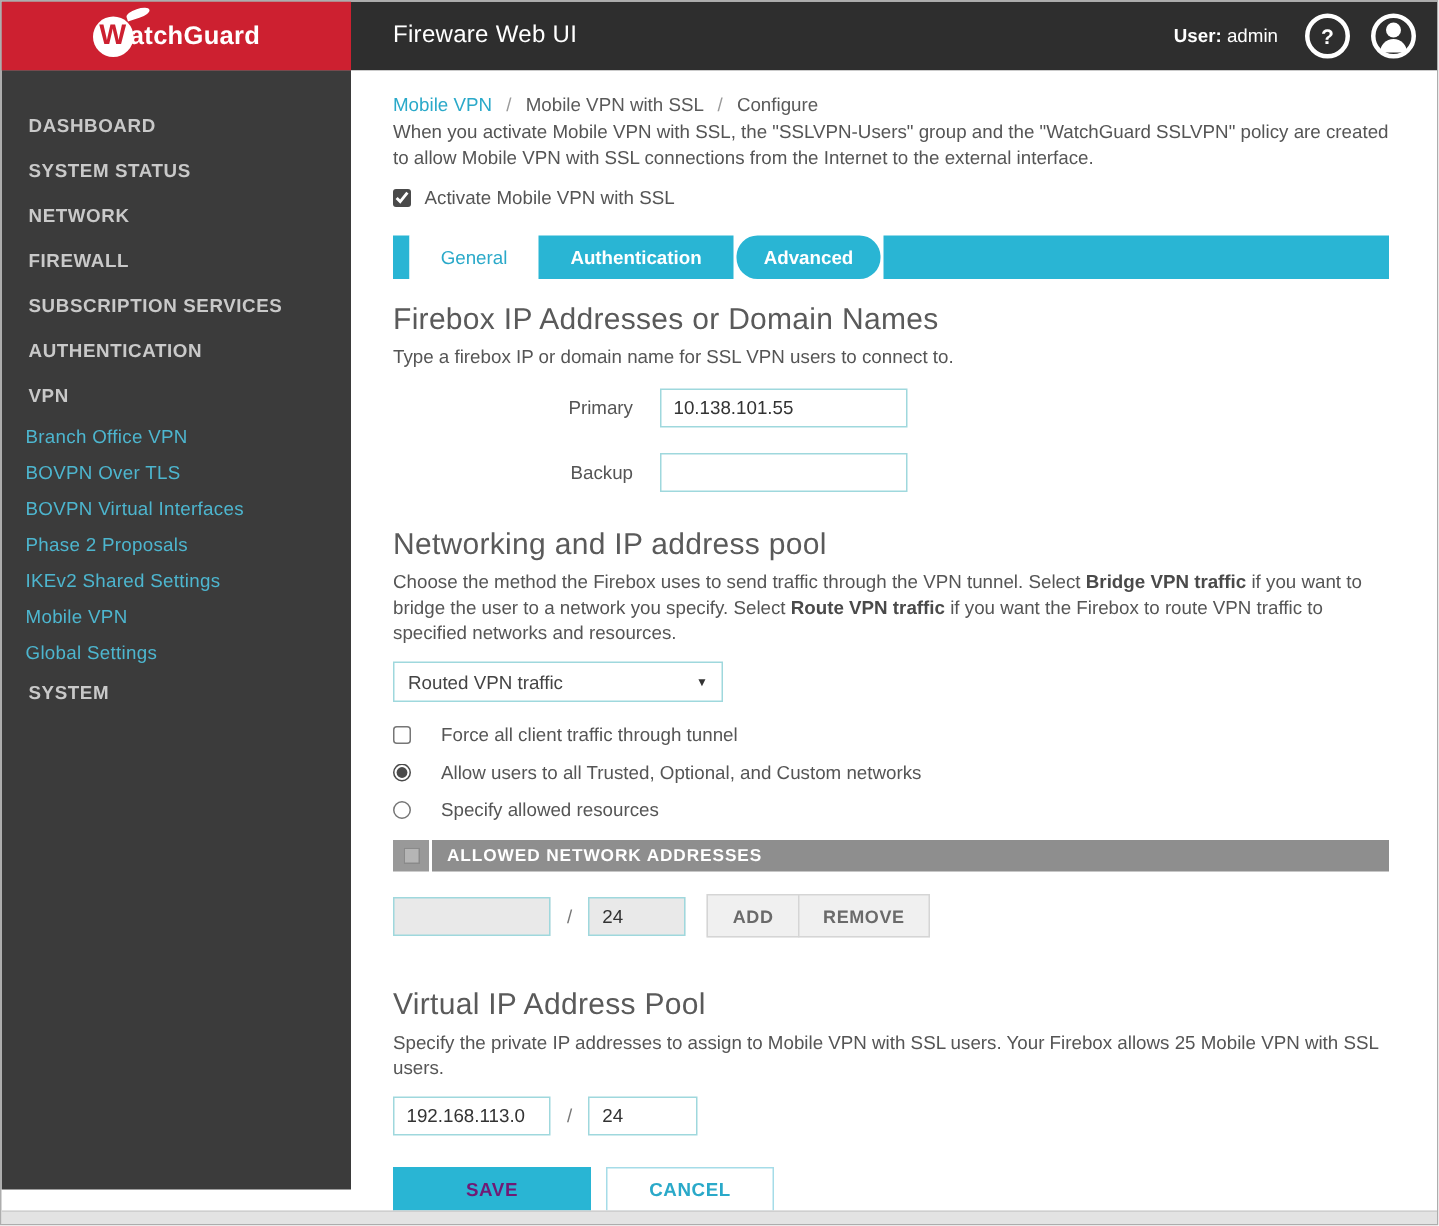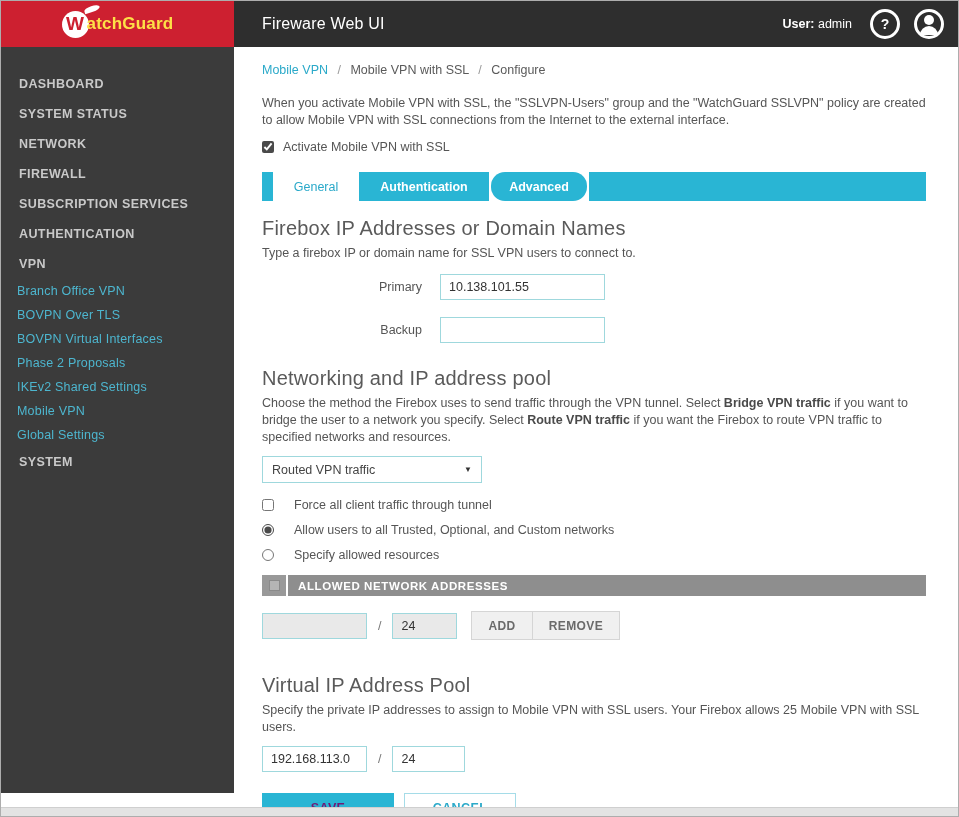--- a/index.html
+++ b/index.html
@@ -5,21 +5,21 @@
   * { margin:0; padding:0; box-sizing:border-box; }
   html,body { width:959px; height:817px; }
   body { font-family:"Liberation Sans", sans-serif; background:#fff; }
   .page { position:relative; width:959px; height:817px; border:1px solid #adadad; overflow:hidden; background:#fff; }
 
   
   .topbar { position:absolute; top:0; left:0; right:0; height:46px; background:#2e2e2e; display:flex; }
   .logo-block { width:233px; height:46px; background:#cd2030; display:flex; align-items:center; justify-content:center; flex:none; }
   .logo { position:relative; display:flex; align-items:center; }
   .logo-w { width:27px; height:27px; border-radius:50%; background:#fff; color:#cd2030; font-weight:bold; font-size:19px; display:flex; align-items:center; justify-content:center; flex:none; }
-  .logo-rest { color:#fde047; font-size:17px; font-weight:bold; margin-left:-2px; letter-spacing:0.2px; }
+  .logo-rest { color:#ffffff; font-size:17px; font-weight:bold; margin-left:-2px; letter-spacing:0.2px; }
   .logo-swoosh { position:absolute; top:-5px; left:22px; width:16px; height:6px; background:#fff; border-radius:60% 60% 60% 0; transform:rotate(-18deg); }
   .topbar-main { flex:1; display:flex; align-items:center; justify-content:space-between; padding:0 14px 0 28px; }
   .app-title { color:#fff; font-size:16px; letter-spacing:0.2px; }
   .topbar-right { display:flex; align-items:center; gap:14px; }
   .user-text { color:#fff; font-size:12.5px; margin-right:4px; }
   .user-text b { font-weight:bold; }
   .icon-circle { width:30px; height:30px; border:3px solid #fff; border-radius:50%; display:flex; align-items:center; justify-content:center; color:#fff; font-weight:bold; font-size:14px; cursor:pointer; position:relative; flex:none; }
   .avatar-head { position:absolute; top:3px; left:50%; transform:translateX(-50%); width:10px; height:10px; border-radius:50%; background:#fff; }
   .avatar-body { position:absolute; bottom:1px; left:50%; transform:translateX(-50%); width:18px; height:9px; border-radius:9px 9px 0 0; background:#fff; }
 
@@ -31,21 +31,21 @@
   
   .footer-strip { position:absolute; left:0; right:0; bottom:0; height:9px; background:#e3e3e3; border-top:1px solid #cfcfcf; }
 
   
   .content { position:absolute; top:46px; left:233px; right:0; bottom:9px; background:#fff; padding:16px 32px 0 28px; overflow:hidden; }
 
   .breadcrumb { font-size:12.5px; color:#5a5a5a; }
   .breadcrumb .crumb-link { color:#2aa9c9; cursor:pointer; text-decoration:none; }
   .breadcrumb .sep { color:#9a9a9a; margin:0 6px; }
 
-  .intro-text { margin-top:18px; font-size:12.5px; color:#555; line-height:17px; max-width:672px; }
+  .intro-text { margin-top:3px; font-size:12.5px; color:#555; line-height:17px; max-width:672px; }
   .check-row { margin-top:11px; display:flex; align-items:center; font-size:12.5px; color:#555; gap:9px; }
   .check-row input, .radio-row input { accent-color:#4a4a4a; width:12px; height:12px; cursor:pointer; flex:none; }
 
   .tabbar { margin-top:18px; height:29px; display:flex; align-items:stretch; }
   .tab-spacer { width:11px; background:#29b5d4; flex:none; }
   .tab { display:flex; align-items:center; justify-content:center; font-size:12.5px; cursor:pointer; }
   .tab-active { width:86px; background:#fff; color:#2aa9c9; flex:none; }
   .tab-teal { background:#29b5d4; color:#fff; font-weight:bold; flex:none; }
   .tab-auth { width:130px; }
   .tab-adv { width:96px; margin-left:2px;border-radius:14px; }

